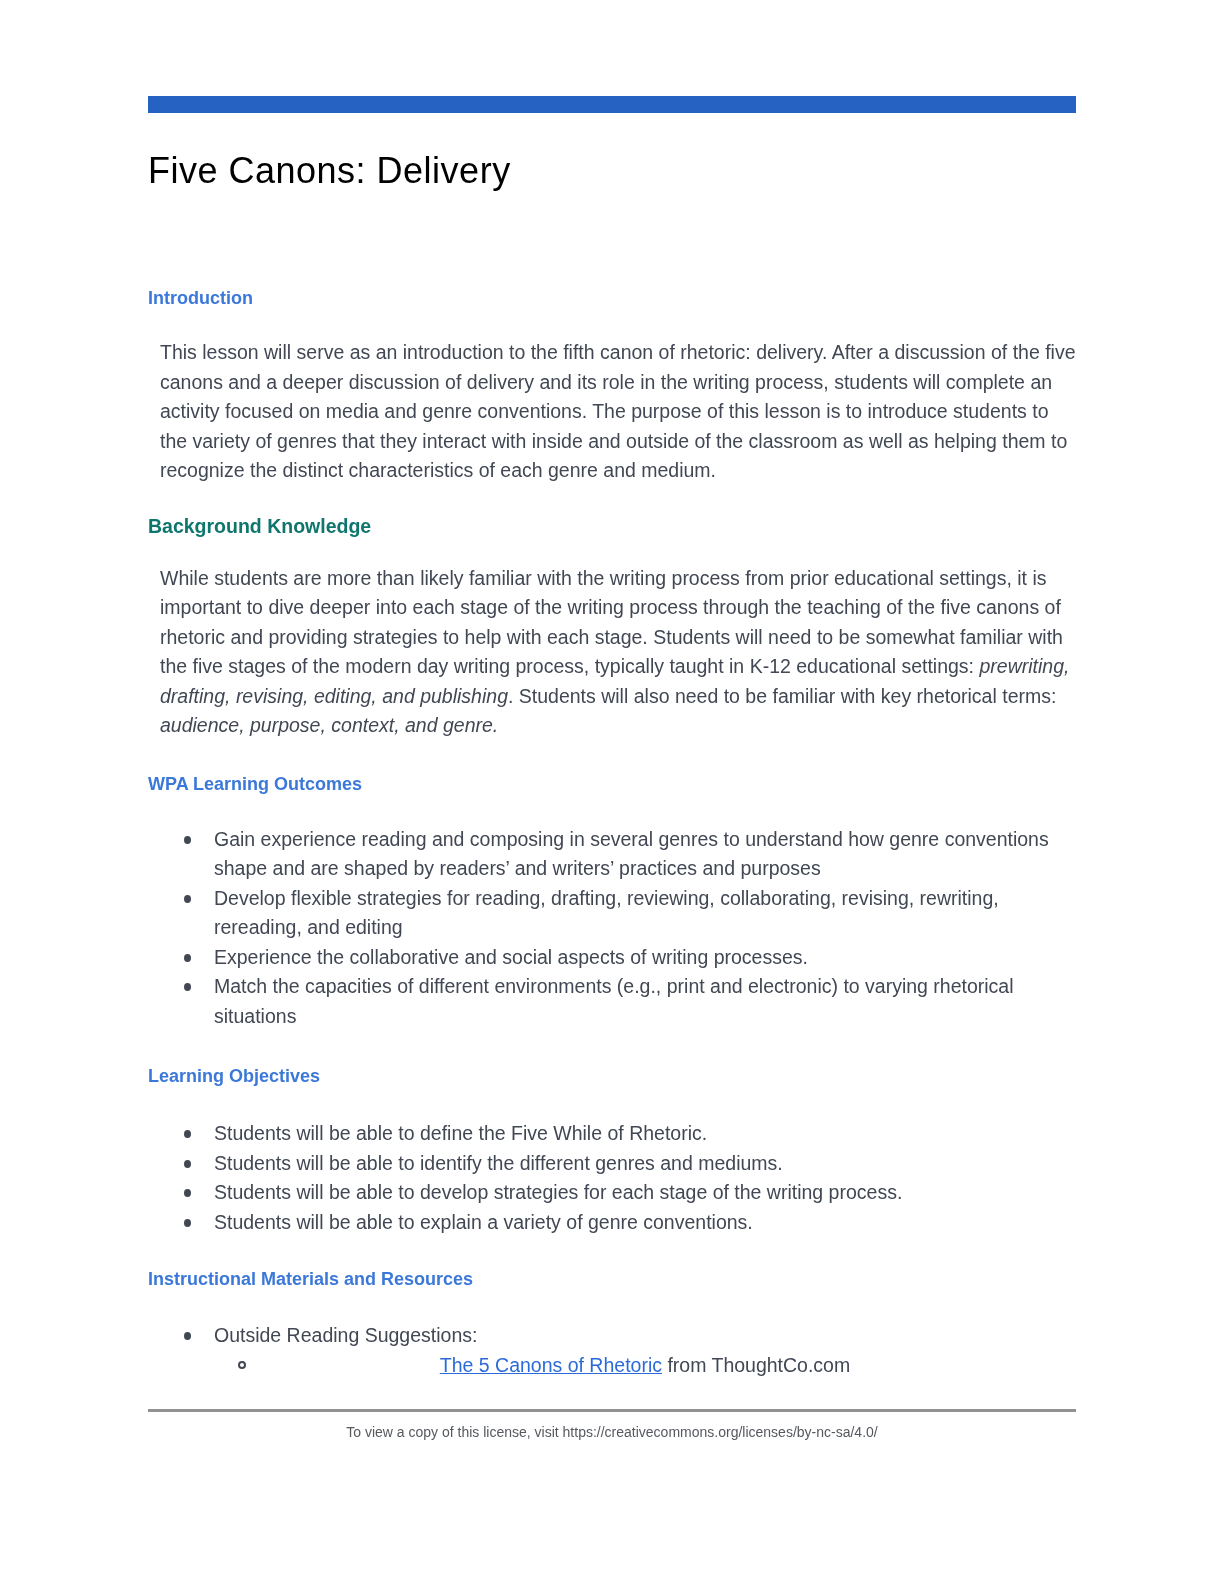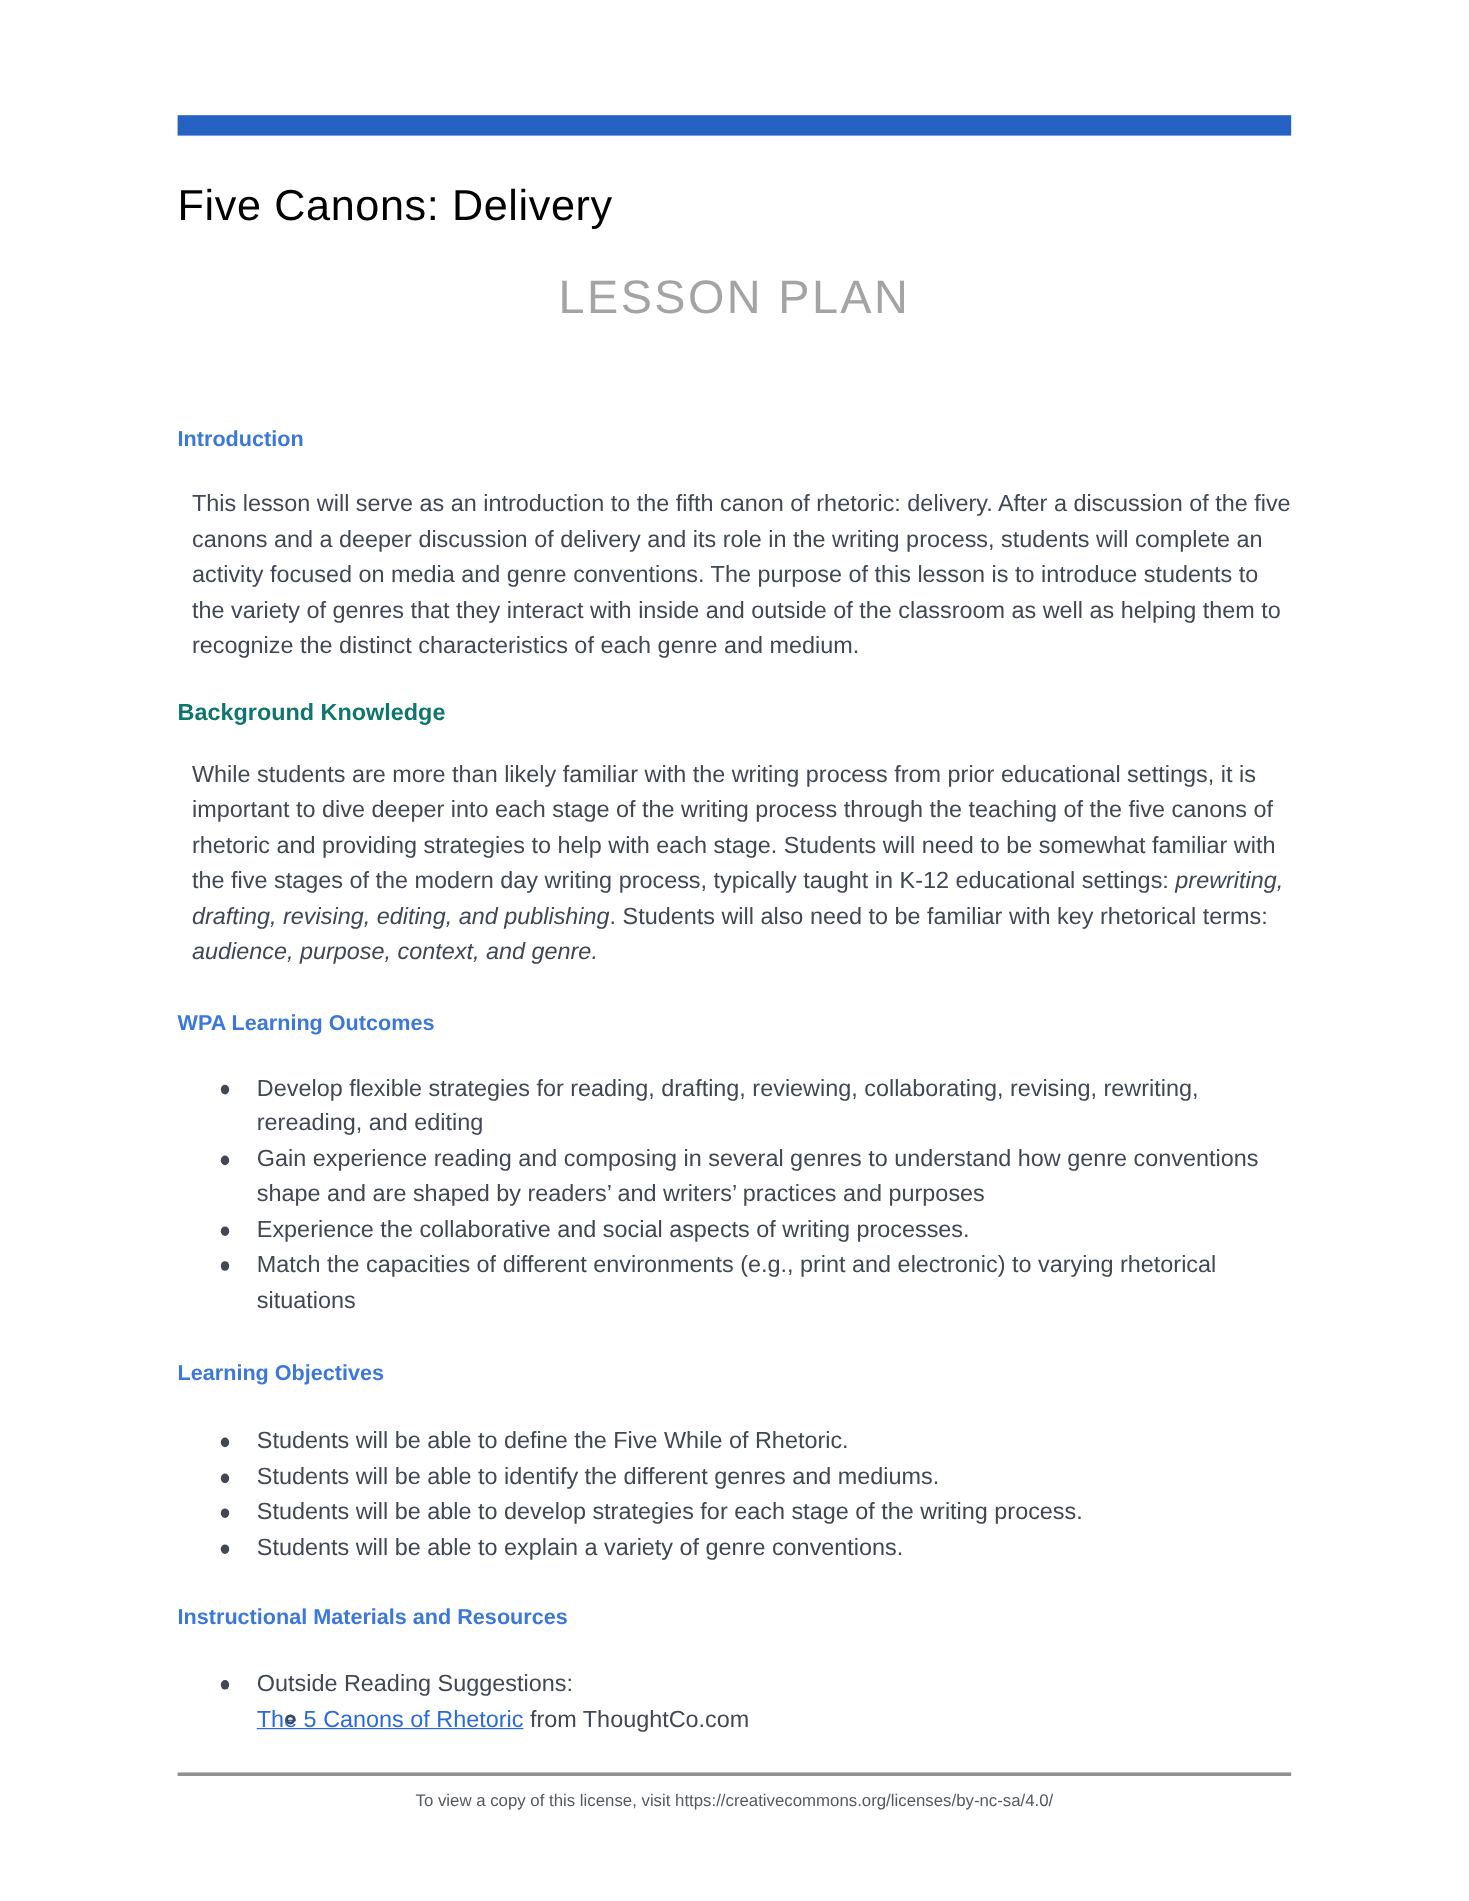--- a/index.html
+++ b/index.html
@@ -80,21 +80,21 @@
   }
   .dot {
     position: absolute;
     left: 36px;
     top: 11px;
     width: 7px;
     height: 8px;
     border-radius: 50%;
     background: #414753;
   }
-  li.sub { padding-left: 120px; }
+  li.sub { padding-left: 120px; text-align: center; }
   .circle {
     position: absolute;
     left: 90px;
     top: 10px;
     width: 8px;
     height: 8px;
     border-radius: 50%;
     border: 2px solid #414753;
     background: transparent;
     box-sizing: border-box;
@@ -118,32 +118,31 @@
   }
 </style>
 </head>
 <body>
 
 <div class="page">
 
   <div class="top-bar"></div>
 
   <h1 class="doc-title">Five Canons: Delivery</h1>
-  <div class="doc-subtitle">LESSON PLAN</div>
 
   <h2 class="section-heading intro-h">Introduction</h2>
   <p class="body-text">This lesson will serve as an introduction to the fifth canon of rhetoric: delivery. After a discussion of the five canons and a deeper discussion of delivery and its role in the writing process, students will complete an activity focused on media and genre conventions. The purpose of this lesson is to introduce students to the variety of genres that they interact with inside and outside of the classroom as well as helping them to recognize the distinct characteristics of each genre and medium.</p>
 
   <h3 class="subsection-heading">Background Knowledge</h3>
   <p class="body-text bg-text"><span>While students are more than likely familiar with the writing process from prior educational settings, it is important to dive deeper into each stage of the writing process through the teaching of the five canons of rhetoric and providing strategies to help with each stage. Students will need to be somewhat familiar with the five stages of the modern day writing process, typically taught in K-12 educational settings: </span><span class="it">prewriting, drafting, revising, editing, and publishing</span><span>. Students will also need to be familiar with key rhetorical terms: </span><span class="it">audience, purpose, context, and genre.</span></p>
 
   <h2 class="section-heading wpa-h">WPA Learning Outcomes</h2>
   <ul class="bullets">
+    <li><span class="dot"></span><span>Gain experience reading and composing in several genres to understand how genre conventions shape and are shaped by readers’ and writers’ practices and purposes</span></li>
     <li><span class="dot"></span><span>Develop flexible strategies for reading, drafting, reviewing, collaborating, revising, rewriting, rereading, and editing</span></li>
-    <li><span class="dot"></span><span>Gain experience reading and composing in several genres to understand how genre conventions shape and are shaped by readers’ and writers’ practices and purposes</span></li>
     <li><span class="dot"></span><span>Experience the collaborative and social aspects of writing processes.</span></li>
     <li><span class="dot"></span><span>Match the capacities of different environments (e.g., print and electronic) to varying rhetorical situations</span></li>
   </ul>
 
   <h2 class="section-heading lo-h">Learning Objectives</h2>
   <ul class="bullets lo-list">
     <li><span class="dot"></span><span>Students will be able to define the Five While of Rhetoric.</span></li>
     <li><span class="dot"></span><span>Students will be able to identify the different genres and mediums.</span></li>
     <li><span class="dot"></span><span>Students will be able to develop strategies for each stage of the writing process.</span></li>
     <li><span class="dot"></span><span>Students will be able to explain a variety of genre conventions.</span></li>

